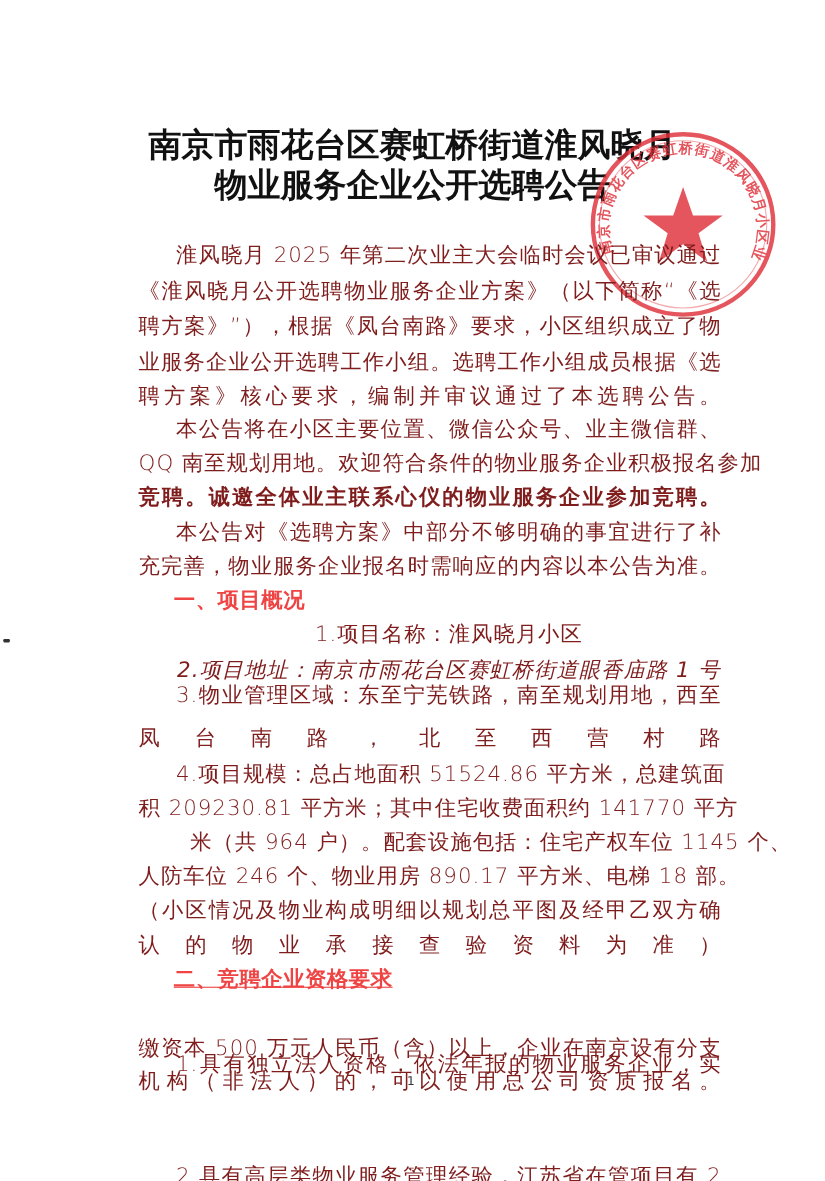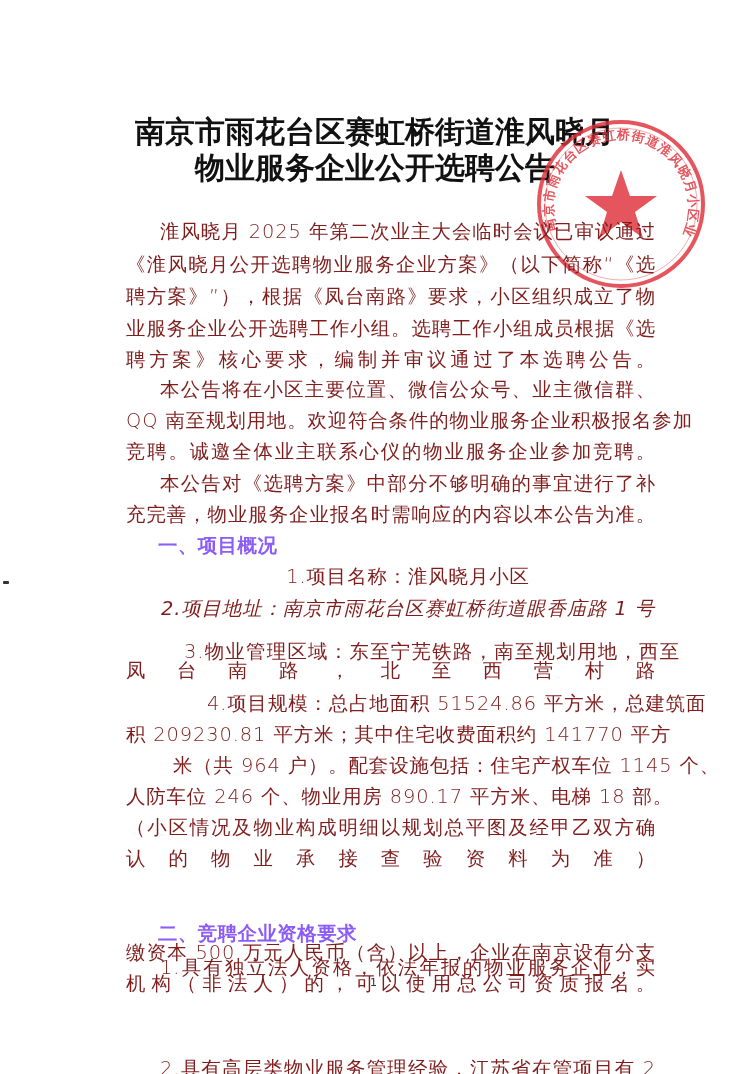--- a/index.html
+++ b/index.html
@@ -14,21 +14,21 @@
     letter-spacing: 0px;
   }
   .title.l1 { top: 112px; }
   .title.l2 { top: 148px; }
   .line {
     position: absolute; left: 126px; width: 530px; font-size: 19.4px; line-height: 24px;
     white-space: nowrap; color: #7f1d1d; letter-spacing: 0.9px;
     font-family: "DejaVu Sans", sans-serif; font-weight: 300;
   }
   .line.indent { left: 160px; text-align: center; }
-  .line.heading { font-weight: bold; color: #8b5cf6; left: 158px; letter-spacing: 0.5px; }
+  .line.heading { font-weight: bold; color: #ef4444; left: 158px; letter-spacing: 0.5px; }
   .justify { text-align: justify; text-align-last: justify; }
   .seal {
     position: absolute; left: 535px; top: 118px; width: 172px; height: 172px;
     pointer-events: none; opacity: 0.82;
   }
   .page-num { position: absolute; left: 370px; top: 976px; font-size: 11px; color: #333; font-family: "DejaVu Sans", sans-serif; }
   .speck { position: absolute; left: 3px; top: 581px; width: 6px; height: 3px; background: #333; border-radius: 1px; }
 </style>
 </head>
 <body>
@@ -50,35 +50,35 @@
   </svg>
 
   <div id="lines">
       <div class="line indent justify" style="top: 220px; width: 496px;">淮风晓月 2025 年第二次业主大会临时会议已审议通过</div>
       <div class="line justify" style="top: 253px;">《淮风晓月公开选聘物业服务企业方案》（以下简称“《选</div>
       <div class="line justify" style="top: 285px;">聘方案》”），根据《凤台南路》要求，小区组织成立了物</div>
       <div class="line justify" style="top: 317px;">业服务企业公开选聘工作小组。选聘工作小组成员根据《选</div>
       <div class="line justify" style="top: 348px;">聘方案》核心要求，编制并审议通过了本选聘公告。</div>
       <div class="line indent justify" style="top: 378px; width: 496px;">本公告将在小区主要位置、微信公众号、业主微信群、</div>
       <div class="line justify" style="top: 409px;">QQ 南至规划用地。欢迎符合条件的物业服务企业积极报名参加</div>
-      <div class="line justify" style="top: 440px;">竞聘。诚邀全体业主联系心仪的物业服务企业参加竞聘。</div>
+      <div class="line justify" style="top: 440px; font-weight: bold;">竞聘。诚邀全体业主联系心仪的物业服务企业参加竞聘。</div>
       <div class="line indent justify" style="top: 472px; width: 496px;">本公告对《选聘方案》中部分不够明确的事宜进行了补</div>
       <div class="line justify" style="top: 503px;">充完善，物业服务企业报名时需响应的内容以本公告为准。</div>
       <div class="line heading" style="top: 534px;">一、项目概况</div>
       <div class="line indent" style="top: 565px; width: 496px;">1.项目名称：淮风晓月小区</div>
       <div class="line indent" style="top: 597px; width: 496px; font-style: italic;">2.项目地址：南京市雨花台区赛虹桥街道眼香庙路 1 号</div>
-      <div class="line indent justify" style="top: 640px; width: 496px; margin-left: 24px;">3.物业管理区域：东至宁芜铁路，南至规划用地，西至</div>
+      <div class="line indent justify" style="top: 620px; width: 496px;">3.物业管理区域：东至宁芜铁路，南至规划用地，西至</div>
       <div class="line justify" style="top: 659px;">凤台南路，北至西营村路</div>
-      <div class="line indent justify" style="top: 692px; width: 496px; margin-left: 47px;">4.项目规模：总占地面积 51524.86 平方米，总建筑面</div>
+      <div class="line indent justify" style="top: 692px; width: 496px;">4.项目规模：总占地面积 51524.86 平方米，总建筑面</div>
       <div class="line justify" style="top: 723px;">积 209230.81 平方米；其中住宅收费面积约 141770 平方</div>
       <div class="line justify" style="top: 754px; margin-left: 47px;">米（共 964 户）。配套设施包括：住宅产权车位 1145 个、</div>
       <div class="line justify" style="top: 785px;">人防车位 246 个、物业用房 890.17 平方米、电梯 18 部。</div>
       <div class="line justify" style="top: 816px;">（小区情况及物业构成明细以规划总平图及经甲乙双方确</div>
       <div class="line justify" style="top: 847px;">认的物业承接查验资料为准）</div>
-      <div class="line heading" style="top: 922px;">二、竞聘企业资格要求</div>
+      <div class="line heading" style="top: 878px; text-decoration: underline;">二、竞聘企业资格要求</div>
       <div class="line indent justify" style="top: 956px; width: 496px;">1.具有独立法人资格，依法年报的物业服务企业，实</div>
       <div class="line justify" style="top: 941px;">缴资本 500 万元人民币（含）以上，企业在南京设有分支</div>
       <div class="line justify" style="top: 972px; font-family: Liberation Serif, serif;">机构（非法人）的，可以使用总公司资质报名。</div>
       <div class="line indent justify" style="top: 1057px; width: 496px;">2.具有高层类物业服务管理经验，江苏省在管项目有 2</div>
     </div>
 
   <div class="speck"></div>
   <div class="page-num">1</div>
 </div>
 

